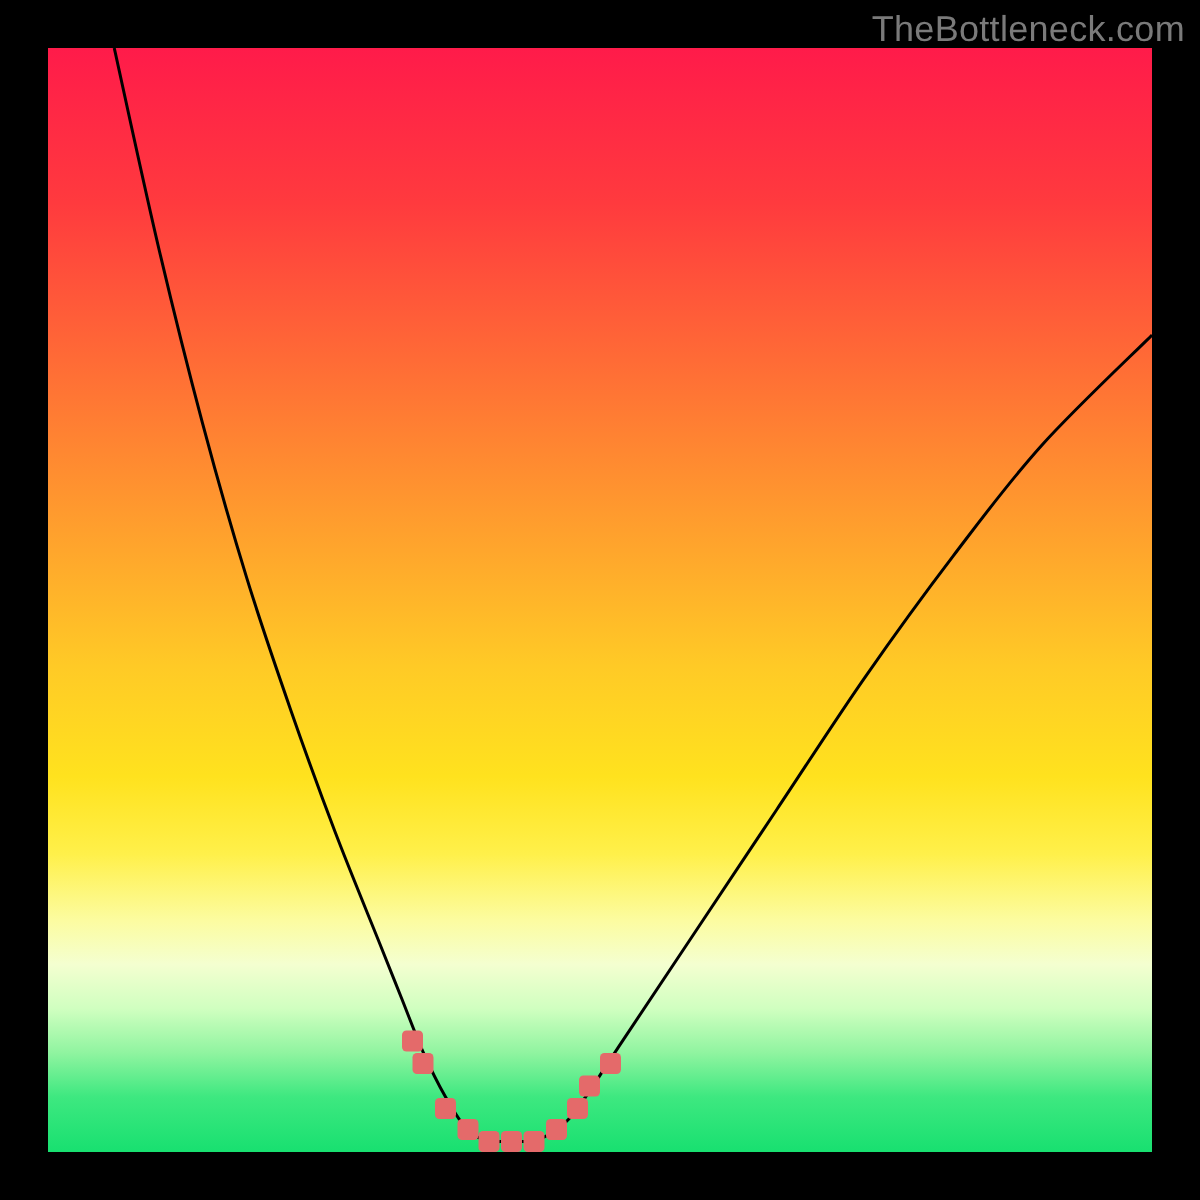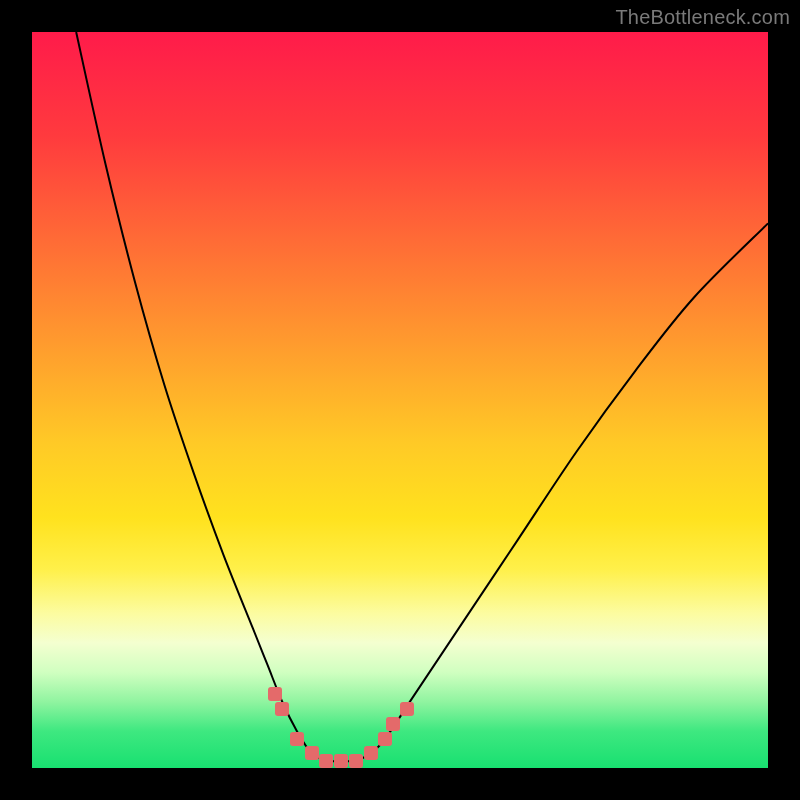--- a/index.html
+++ b/index.html
@@ -46,21 +46,21 @@
     width: 14px;
     height: 14px;
     border-radius: 3px;
     background: #e46a6a;
     transform: translate(-50%, -50%);
   }
   .watermark {
     position: absolute;
     top: 6px;
     right: 10px;
-    font-size: 20px;
+    font-size: 24px;
     font-weight: 500;
     color: #7a7a7a;
     letter-spacing: 0.2px;
     font-family: Arial, Helvetica, sans-serif;
   }
   svg.curve {
     position: absolute;
     left: 0;
     top: 0;
   }

